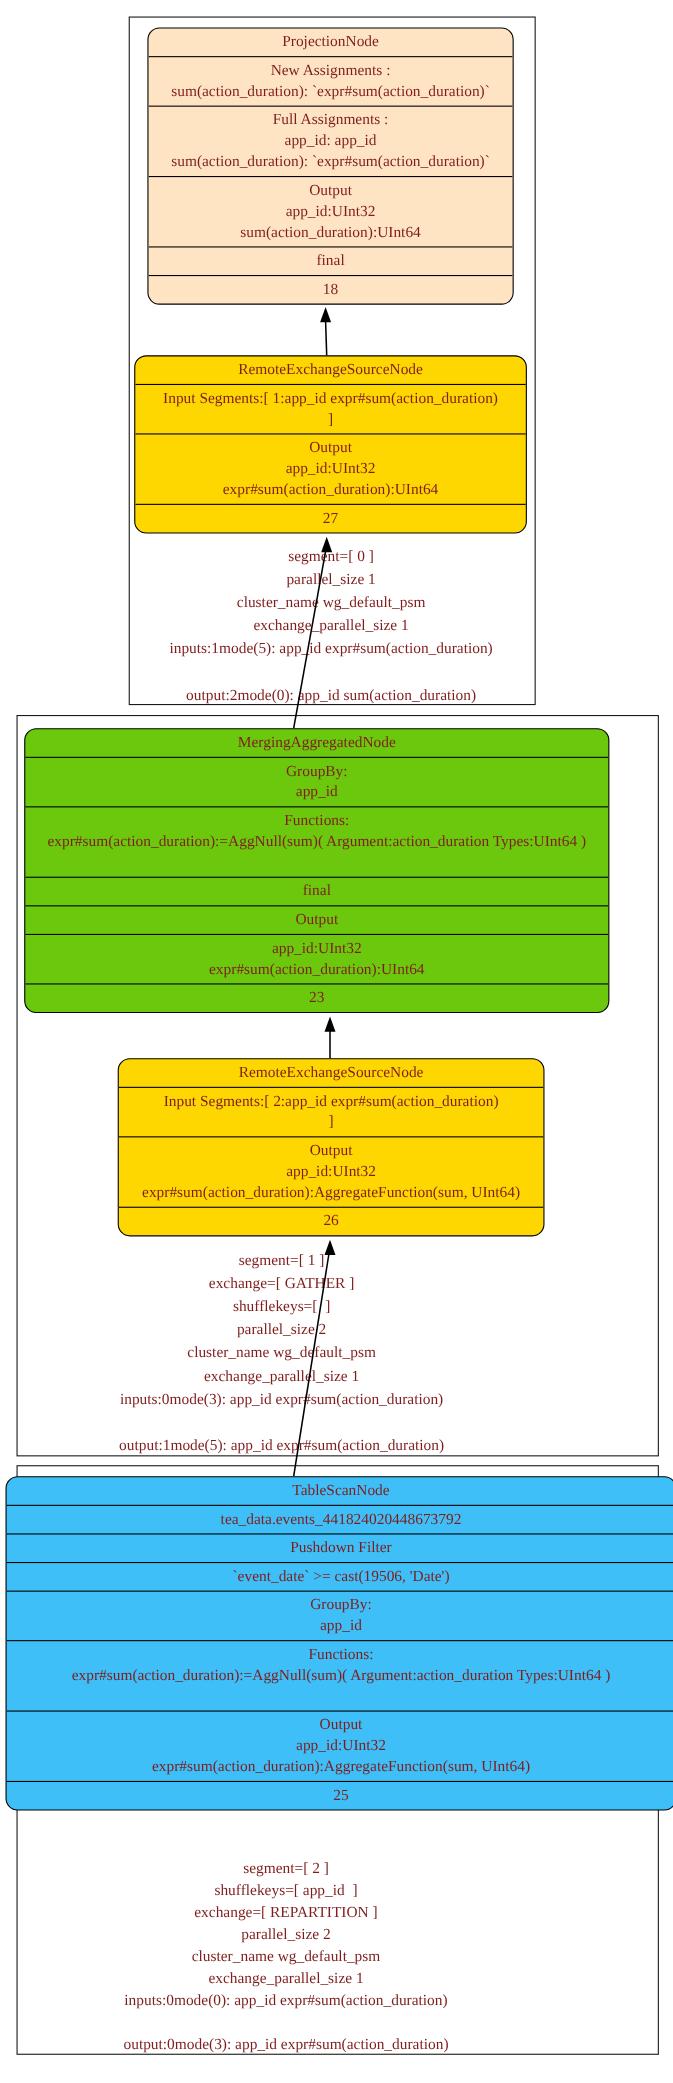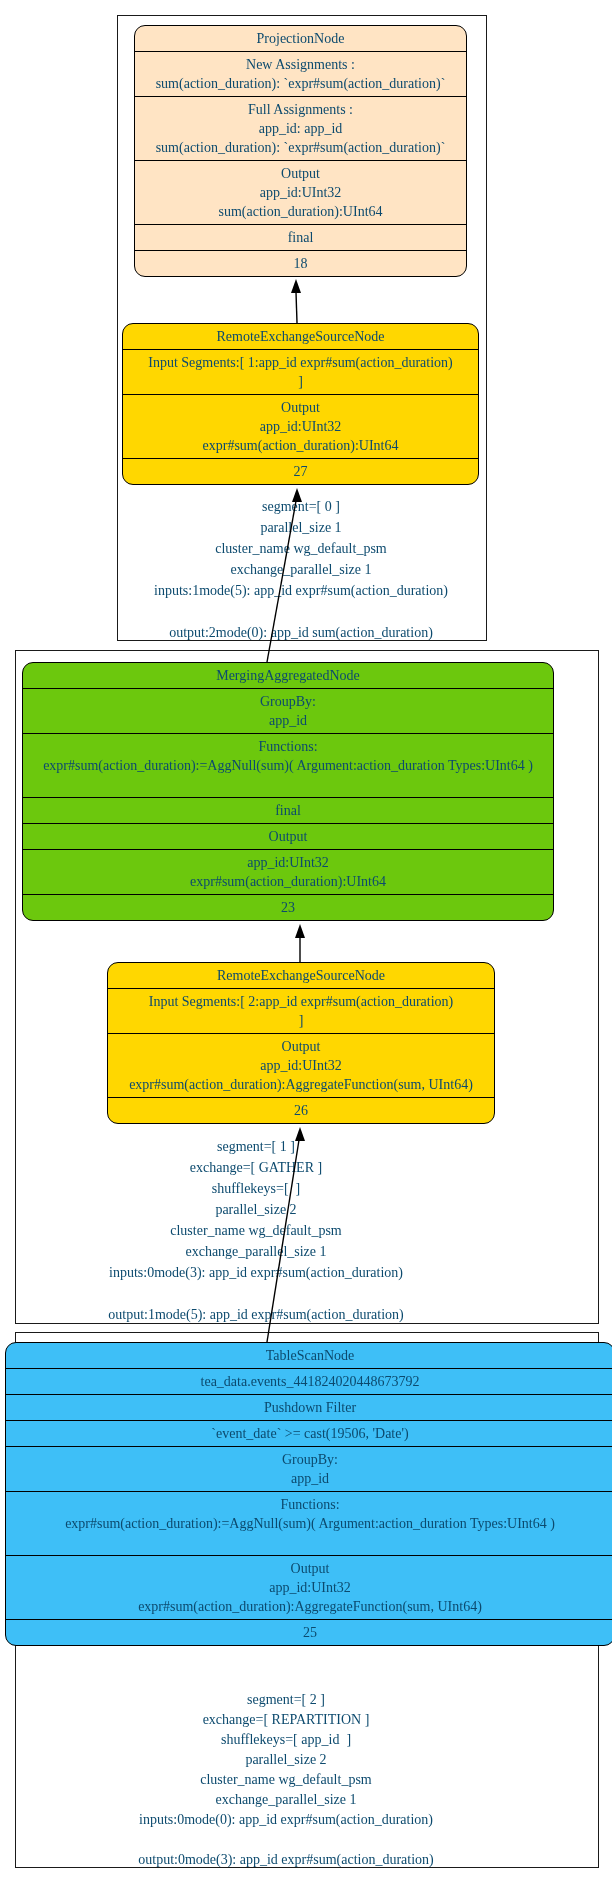--- a/index.html
+++ b/index.html
@@ -1,21 +1,21 @@
 <!DOCTYPE html>
 <html><head>
 <meta charset="utf-8">
 <style>
   html,body{margin:0;padding:0;background:#ffffff;}
   .canvas{
     position:relative;
     width:612px;height:1894px;
     background:#ffffff;
     font-family:"Liberation Serif","DejaVu Serif",serif;
-    color:#0c4a6e;
+    color:#7f1d1d;
     overflow:hidden;
   }
   .cluster{
     position:absolute;
     border:1px solid #1a1a1a;
     background:transparent;
   }
   .node{
     position:absolute;
     border:1px solid #000;
@@ -194,24 +194,24 @@
       <div class="line">segment=[ 1 ]</div>
       <div class="line">exchange=[ GATHER ]</div>
       <div class="line">shufflekeys=[  ]</div>
       <div class="line">parallel_size 2</div>
       <div class="line">cluster_name wg_default_psm</div>
       <div class="line">exchange_parallel_size 1</div>
       <div class="line">inputs:0mode(3): app_id expr#sum(action_duration)</div>
       <div class="line">&nbsp;</div>
       <div class="line">output:1mode(5): app_id expr#sum(action_duration)</div>
     </div>
-  <div class="seg-label tight" style="left:15px;top:1690px;width:490px;padding-left:26px;">
+  <div class="seg-label tight" style="left:15px;top:1690px;width:490px;">
       <div class="line">segment=[ 2 ]</div>
+      <div class="line">shufflekeys=[ app_id  ]</div>
       <div class="line">exchange=[ REPARTITION ]</div>
-      <div class="line">shufflekeys=[ app_id  ]</div>
       <div class="line">parallel_size 2</div>
       <div class="line">cluster_name wg_default_psm</div>
       <div class="line">exchange_parallel_size 1</div>
       <div class="line">inputs:0mode(0): app_id expr#sum(action_duration)</div>
       <div class="line">&nbsp;</div>
       <div class="line">output:0mode(3): app_id expr#sum(action_duration)</div>
     </div>
 
   <svg class="edges" width="612" height="1894" viewBox="0 0 612 1894">
 

